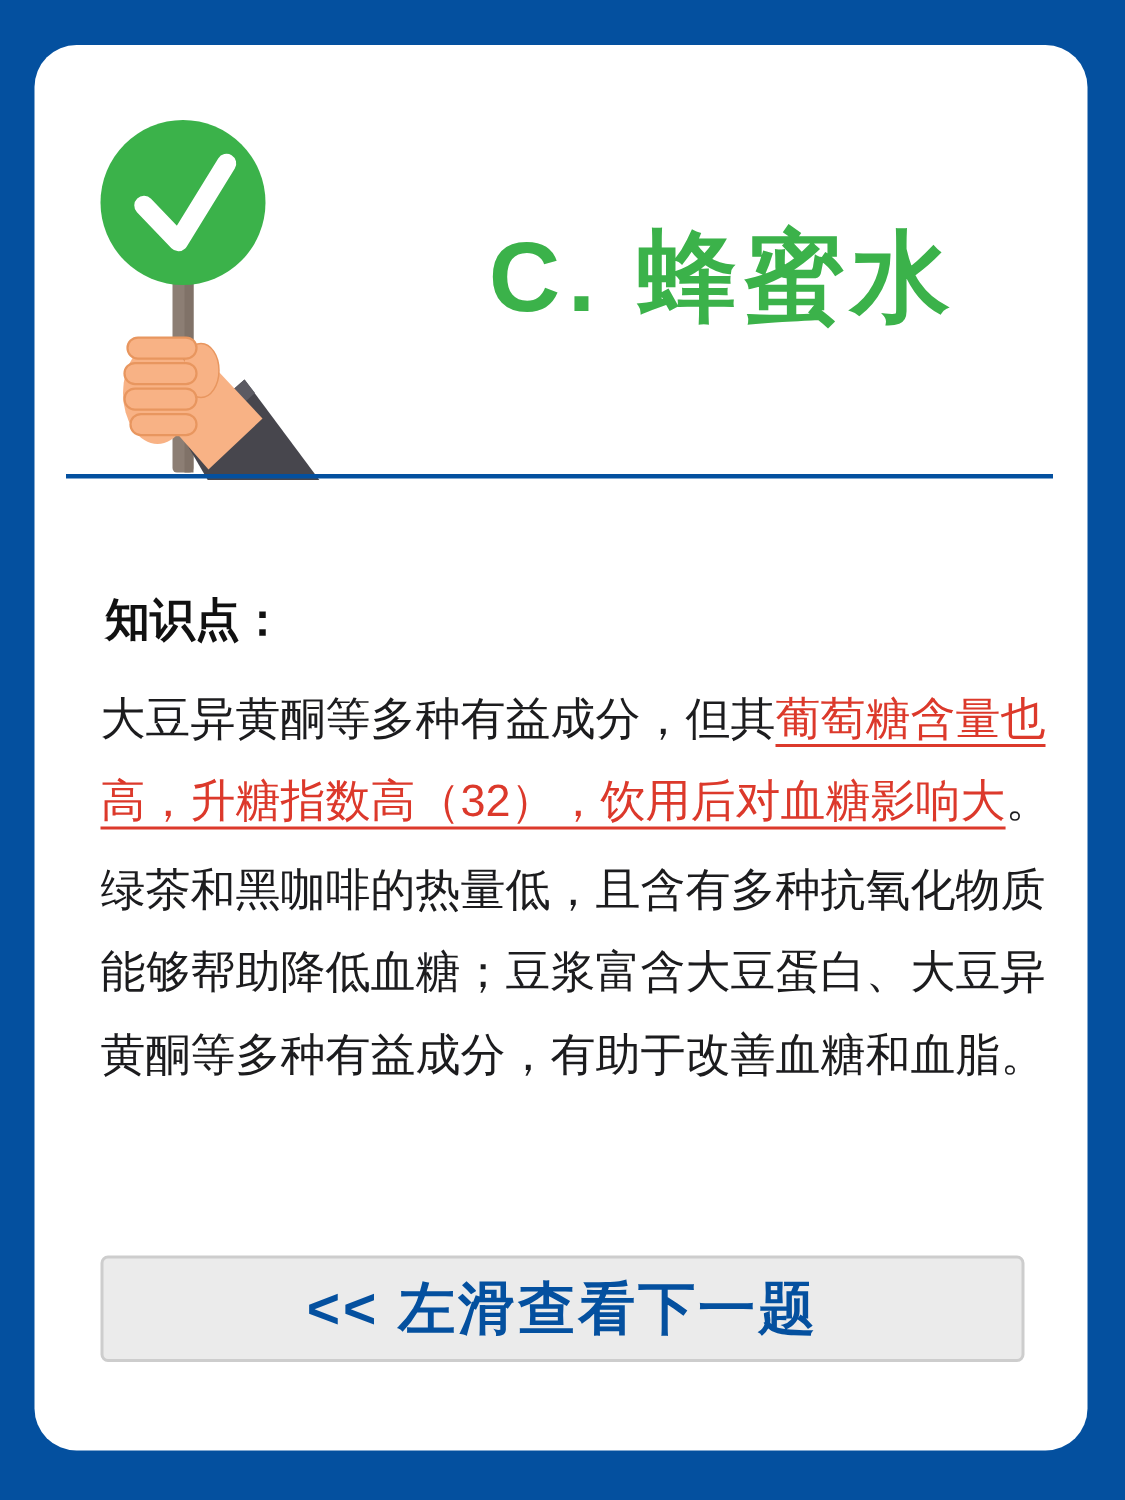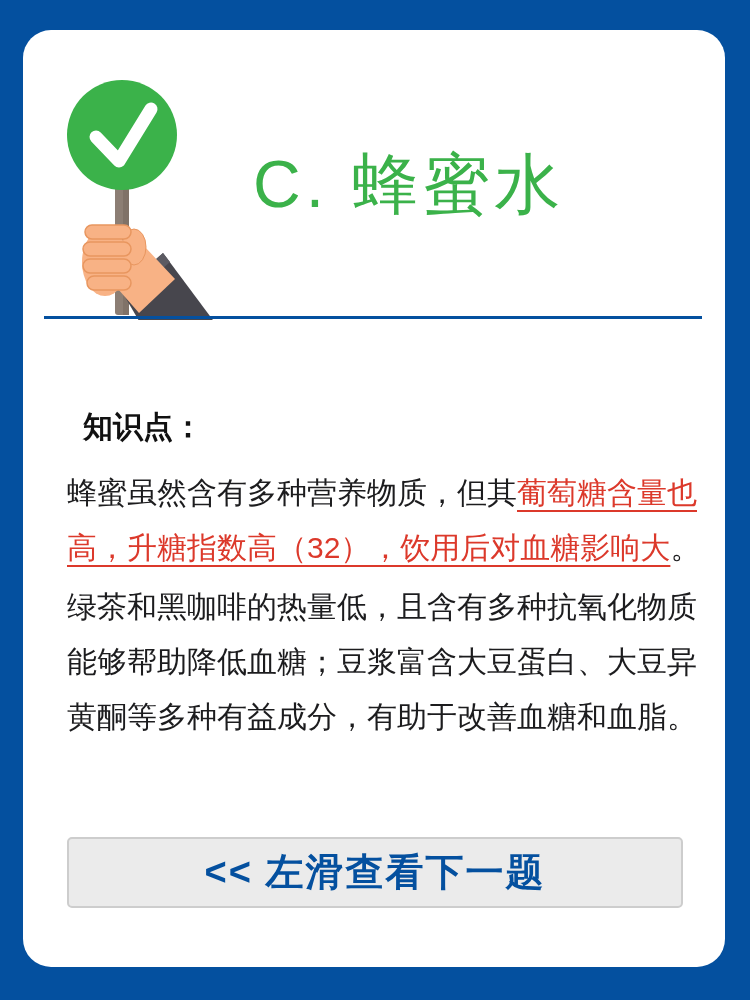--- a/index.html
+++ b/index.html
@@ -20,34 +20,34 @@
   }
   .card{
     position:absolute;left:23px;top:30px;width:702px;height:937px;
     background:#ffffff;border-radius:28px;overflow:hidden;
   }
   .paddle{
     position:absolute;left:40px;top:45px;width:180px;height:245px;
   }
   .answer-title{
     position:absolute;left:230px;right:14px;top:112px;
-    font-size:66px;line-height:84px;font-weight:normal;
-    letter-spacing:5px;color:var(--green);text-align:left;
+    font-size:66px;line-height:84px;font-weight:bold;
+    letter-spacing:5px;color:var(--green);text-align:center;
     white-space:nowrap;
   }
   .divider{
     position:absolute;left:21px;top:286px;width:658px;height:3px;
     background:var(--blue);
   }
   .content{
     position:absolute;left:44px;right:10px;top:359px;width:652px;
     color:var(--ink);
   }
   .content h2{
-    margin:16px;font-size:30px;line-height:44px;font-weight:bold;color:#111;
+    margin:3px;font-size:30px;line-height:44px;font-weight:bold;color:#111;
   }
   .content p{font-size:30px;line-height:55px;}
   .para1{margin:16px 0 0;}
   .para2{margin:4px 0 0;}
   .seg.normal{color:var(--ink);}
   .seg.red-underline{
     color:var(--red);
     text-decoration:underline;
     text-decoration-thickness:2px;
     text-underline-offset:7px;
@@ -94,20 +94,20 @@
     <rect x="20" y="184" width="48" height="14" rx="7" fill="#f8b285" stroke="#e8965f" stroke-width="1.5"></rect>
     <rect x="24" y="201" width="44" height="14" rx="7" fill="#f8b285" stroke="#e8965f" stroke-width="1.5"></rect>
   </svg>
 
   <div class="answer-title">C. 蜂蜜水</div>
 
   <div class="divider"></div>
 
   <div class="content">
     <h2>知识点：</h2>
-    <p class="para1"><span class="seg normal">蜂蜜虽然含有多种营养物质，但其</span><span class="seg red-underline">葡萄糖含量也高，升糖指数高（32），饮用后对血糖影响大</span><span class="seg normal">。</span></p>
+    <p class="para1"><span class="seg normal">大豆异黄酮等多种有益成分，但其</span><span class="seg red-underline">葡萄糖含量也高，升糖指数高（32），饮用后对血糖影响大</span><span class="seg normal">。</span></p>
     <p class="para2"><span class="seg normal">绿茶和黑咖啡的热量低，且含有多种抗氧化物质能够帮助降低血糖；豆浆富含大豆蛋白、大豆异黄酮等多种有益成分，有助于改善血糖和血脂。</span></p>
   </div>
 
   <button class="swipe-btn">&lt;&lt; 左滑查看下一题</button>
 
 
 </div>
 
 </body></html>

